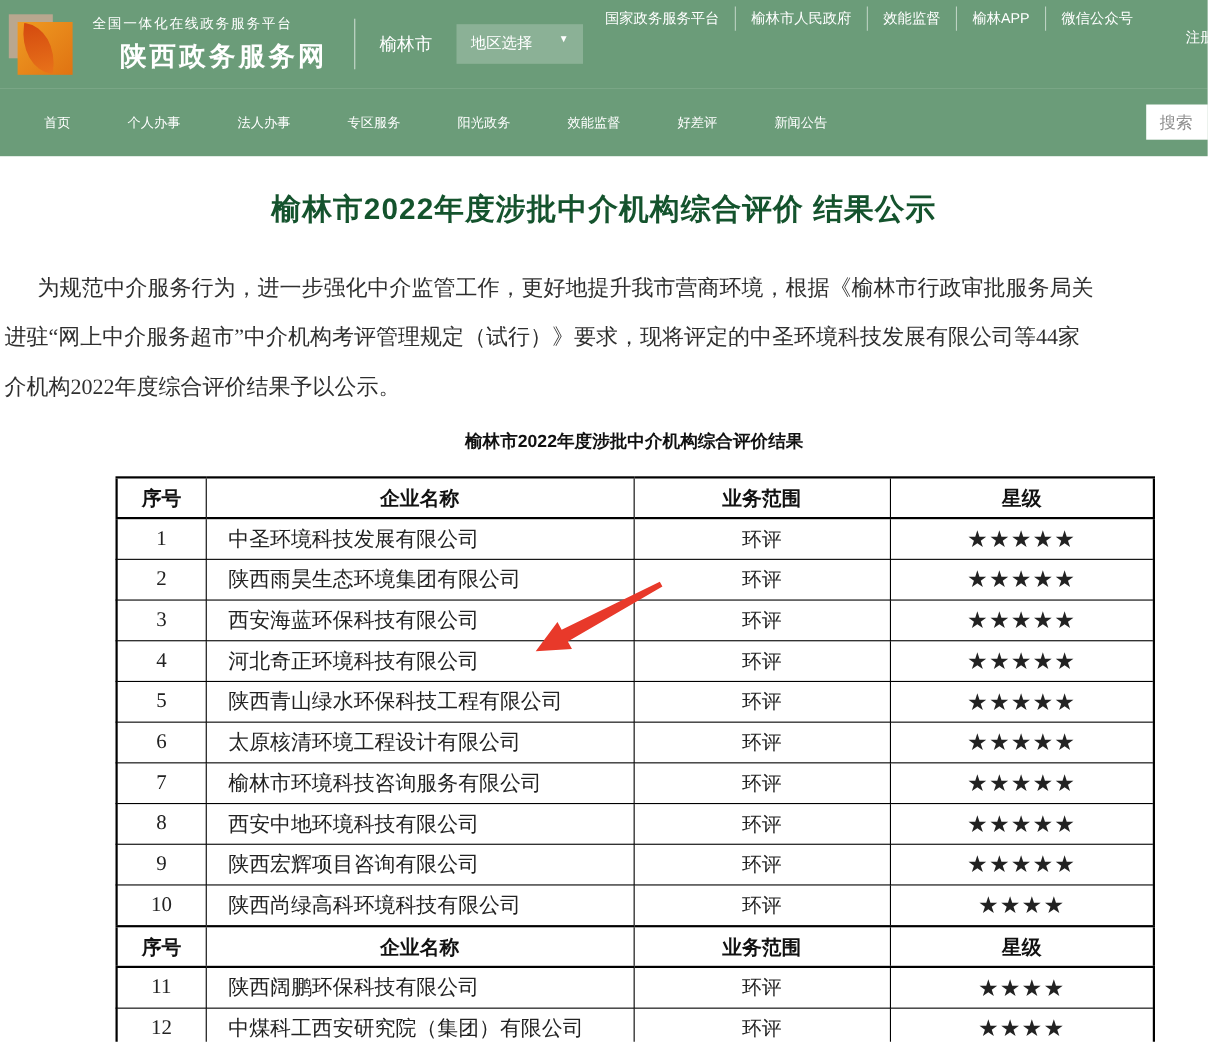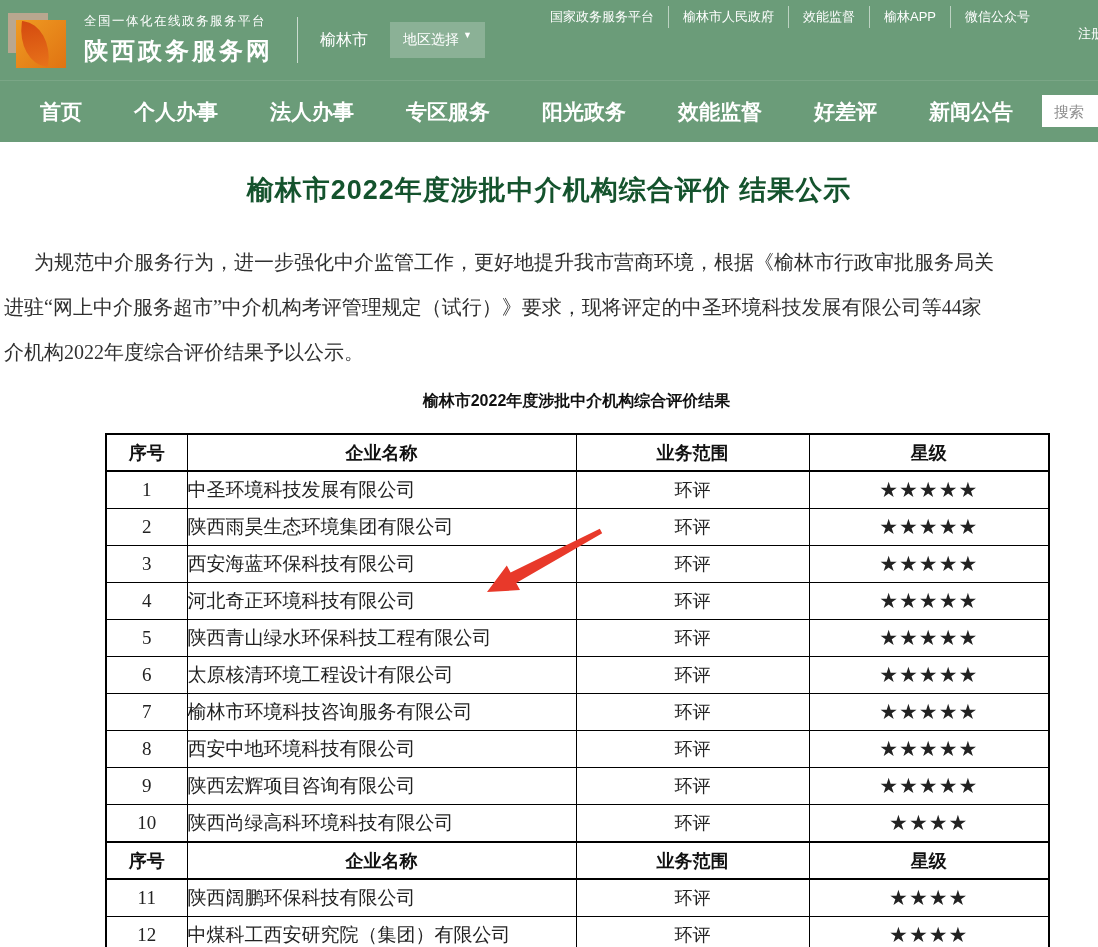--- a/index.html
+++ b/index.html
@@ -14,35 +14,35 @@
   }
   .logo{position:relative;width:62px;height:62px;margin:4px 0 0 8px;flex:0 0 auto;}
   .logo-tan{position:absolute;left:0;top:2px;width:40px;height:40px;background:#b9a78f;}
   .logo-orange{position:absolute;left:8px;top:9px;width:50px;height:48px;
     background:linear-gradient(135deg,#ef9b22,#e07312);}
   .logo-leaf{position:absolute;left:11px;top:12px;width:32px;height:42px;
     background:linear-gradient(160deg,#d4490f,#e8731a);
     border-radius:0 95% 0 95%;transform:rotate(8deg);}
   .brand-text{margin-left:14px;color:#fff;}
   .brand-sub{font-size:12.5px;letter-spacing:1.5px;margin-bottom:5px;}
-  .brand-name{font-size:24px;font-weight:700;letter-spacing:3px;}
+  .brand-name{font-size:24px;font-weight:700;letter-spacing:3px;margin-left:25px;}
   .v-divider{width:1px;height:46px;background:rgba(255,255,255,.65);margin:0 22px 0 24px;}
   .city{color:#fff;font-size:16px;}
   .region-btn{margin-left:22px;background:rgba(255,255,255,.22);color:#fff;
-    font-size:14px;padding:9px 13px;display:flex;align-items:flex-start;gap:4px;cursor:pointer;}
+    font-size:14px;padding:9px 13px;display:flex;align-items:flex-start;gap:24px;cursor:pointer;}
   .caret{font-size:9px;line-height:1;}
   .top-links{position:absolute;right:54px;top:6px;display:flex;align-items:center;}
   .top-link{color:#fff;font-size:13px;padding:2px 14px;white-space:nowrap;cursor:pointer;}
   .top-link + .top-link{border-left:1px solid rgba(255,255,255,.55);}
   .register{position:absolute;left:1078px;top:25px;color:#fff;font-size:13px;
     white-space:nowrap;cursor:pointer;}
   
   .navbar{height:62px;background:var(--green,#6b9c79);display:flex;align-items:center;
     padding-left:40px;position:relative;border-top:1px solid rgba(255,255,255,.10);box-sizing:border-box;}
-  .nav-item{color:#fff;font-size:21px;font-weight:700;margin-right:52px;
+  .nav-item{color:#fff;font-size:12px;font-weight:400;margin-right:52px;
     white-space:nowrap;cursor:pointer;}
   .search-box{position:absolute;left:1042px;top:14px;width:120px;height:32px;
     background:#fff;border:none;outline:none;padding:0 0 0 12px;font-size:15px;
     color:#555;font-family:"Liberation Sans",sans-serif;}
   .search-box::placeholder{color:var(--ph-gray,#8f8f8f);}
   
   .content{padding-top:30px;background:#fff;}
   .doc-title{margin:0;text-align:center;font-size:27px;font-weight:700;color:#14532d;
     letter-spacing:1px;font-family:"Liberation Sans",sans-serif;}
   .paragraph{margin-top:32px;font-family:Liberation Serif, serif;
@@ -54,21 +54,21 @@
   
   .results-table{border-collapse:collapse;table-layout:fixed;margin:21px 0 0 105px;
     width:943px;border:2px solid #000;font-family:"Liberation Serif","DejaVu Serif",serif;}
   .results-table col.c1{width:81px;} .results-table col.c2{width:389px;}
   .results-table col.c3{width:233px;} .results-table col.c4{width:240px;}
   .results-table th{height:33px;border:1px solid #000;border-bottom:2px solid #000;
     border-top:2px solid #000;font-size:18px;font-weight:700;color:#111;
     font-family:"Liberation Sans",sans-serif;margin-left:27px;}
   .results-table td{height:34px;border:1px solid #000;color:#222;}
   .col-seq{text-align:center;font-size:19px;}
-  .col-company{text-align:left;padding-left:0;font-size:19px;}
+  .col-company{text-align:left;padding-left:20px;font-size:19px;}
   .col-scope{text-align:center;font-size:18px;}
   .col-stars{text-align:center;font-size:21px;letter-spacing:1px;color:var(--star,#111);}
   
   .arrow-svg{position:absolute;left:470px;top:518px;width:140px;height:85px;pointer-events:none;}
 </style>
 </head>
 <body>
 
 <div class="header">
   <div class="logo">

